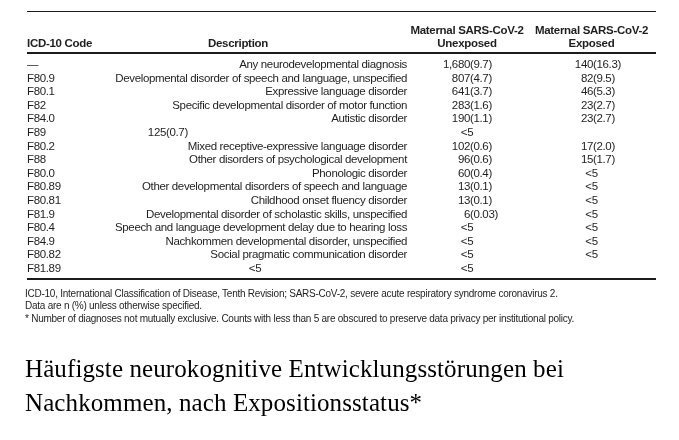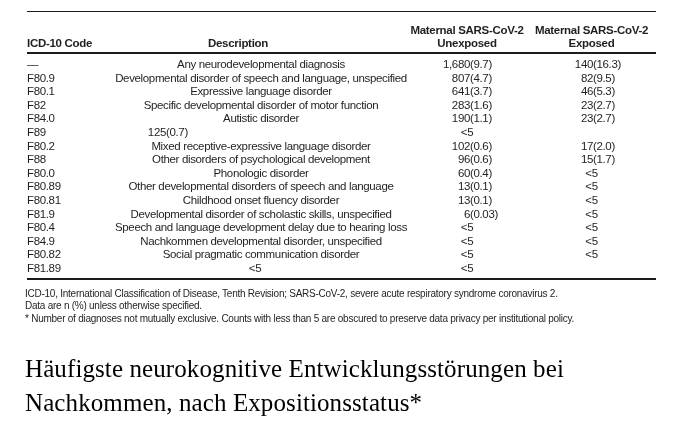--- a/index.html
+++ b/index.html
@@ -46,21 +46,21 @@
   .trow {
     display: grid;
     grid-template-columns: 76px 304px 120px 129px;
     height: 13.6px;
     line-height: 13.6px;
     font-size: 11.5px;
     letter-spacing: -0.35px;
     white-space: nowrap;
   }
   .td-code { text-align: left; }
-  .td-desc { text-align: center; margin-left: 12px; }
+  .td-desc { text-align: right; margin-left: 12px; }
   .num-cell { display: flex; }
   .num-cell .n { text-align: right; }
   .num-cell .p { text-align: left; margin-left: 0; }
   .unexp .n { width: 63px; }
   .unexp .p { width: 49px; }
   .exp .n { width: 66px; }
   .exp .p { width: 55px; }
   .num-cell .solo { width: 100%; text-align: center; }
   
   .footnotes {

